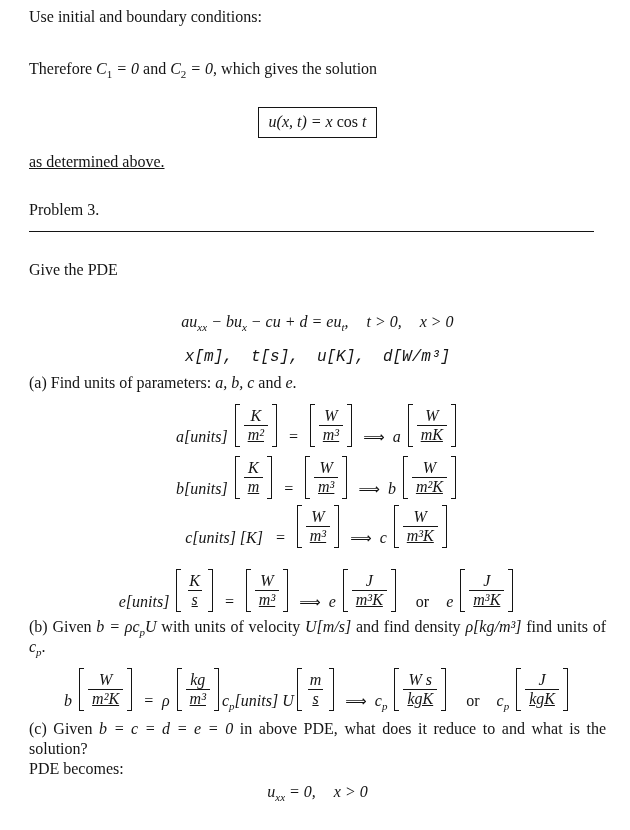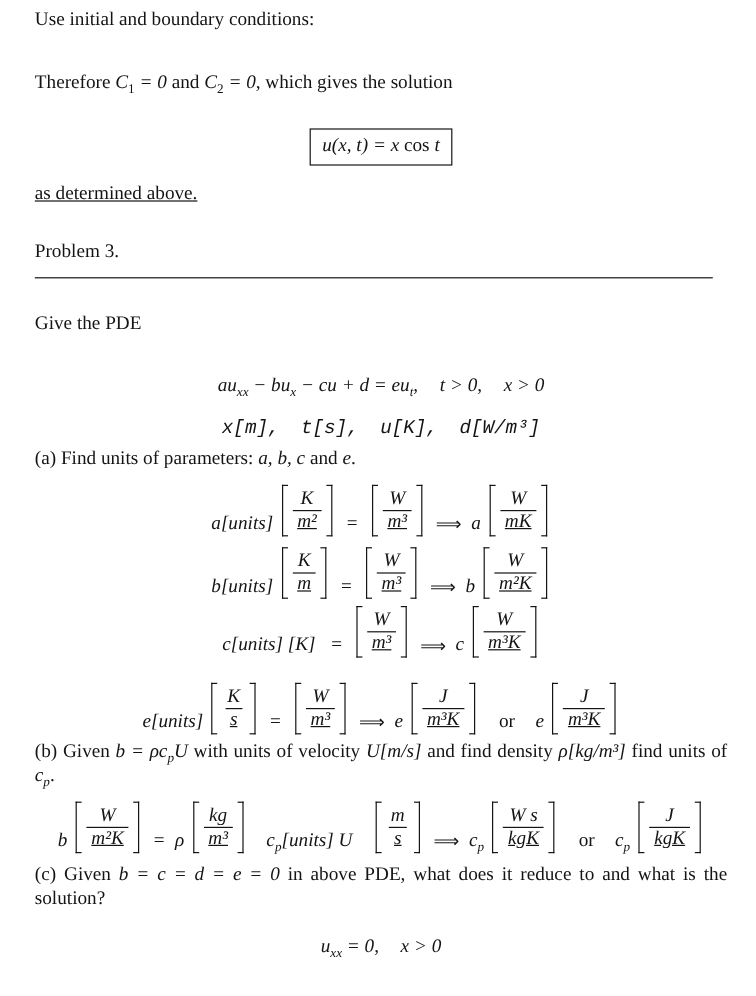--- a/index.html
+++ b/index.html
@@ -40,21 +40,21 @@
   .frc { display: flex; flex-direction: column; align-items: center; justify-content: center; padding: 3px 2px; line-height: 18px; }
   .frc .num, .frc .den { padding: 0 4px; white-space: pre; }
   .frc .den { border-top: 1.1px solid #141414; text-decoration: underline; }
   .rel { margin: 0 8px; }
   .imp { font-style: normal; font-family: "DejaVu Sans", sans-serif; font-size: 15px; margin: 0 8px; }
   .or { font-style: normal; margin: 0 17px; }
   .lead { margin-right: 4px; }
   .res { margin-right: 4px; }
 
   
-  .mt1 { margin-top: 15px; font-family: Liberation Mono, monospace; } .mt3 { margin-top: 20px; } .mt4 { margin-top: 21px; }
+  .mt1 { margin-top: 15px; font-family: Liberation Mono, monospace; } .mt3 { margin-top: 3px; } .mt4 { margin-top: 21px; }
   .mt5 { margin-top: 5px; } .mt6 { margin-top: 6px; } .mt8 { margin-top: 8px; }
   .mt9 { margin-top: 9px; } .mt11 { margin-top: 11px; } .mt12 { margin-top: 28px; }
   .mt14 { margin-top: 14px; text-decoration: underline; } .mt15 { margin-top: 15px; } .mt16 { margin-top: 32px; }
   .mt17 { margin-top: 17px; }
 </style>
 </head>
 <body>
 
 <div class="doc">
 
@@ -224,21 +224,21 @@
     <span class="rel">=</span>
     <span class="grp res">ρ</span>
     <span class="bfrac">
         <span class="bk l"></span>
         <span class="frc">
           <span class="num">kg</span>
           <span class="den">m³</span>
         </span>
         <span class="bk r"></span>
       </span>
-    <span class="grp" style="margin:0 16px;"><span>c</span><sub>p</sub><span>[units]</span> <span>U</span></span>
+    <span class="grp" style="margin:0 0;"><span>c</span><sub>p</sub><span>[units]</span> <span>U</span></span>
     <span class="bfrac">
         <span class="bk l"></span>
         <span class="frc">
           <span class="num">m</span>
           <span class="den">s</span>
         </span>
         <span class="bk r"></span>
       </span>
     <span class="imp">⟹</span>
     <span class="grp res"><span>c</span><sub>p</sub></span>
@@ -257,16 +257,17 @@
         <span class="frc">
           <span class="num">J</span>
           <span class="den">kgK</span>
         </span>
         <span class="bk r"></span>
       </span>
   </div>
 
   <div class="para mt8"><span>(c) Given </span><span class="mi">b = c = d = e = 0</span><span> in above PDE, what does it reduce to and what is the solution?</span></div>
 
+  <div class="line">PDE becomes:</div>
 
   <div class="deq mt3"><span>u</span><sub>xx</sub><span> = 0,</span><span class="quad"></span><span>x &gt; 0</span></div>
 
 </div>
 
 </body></html>

